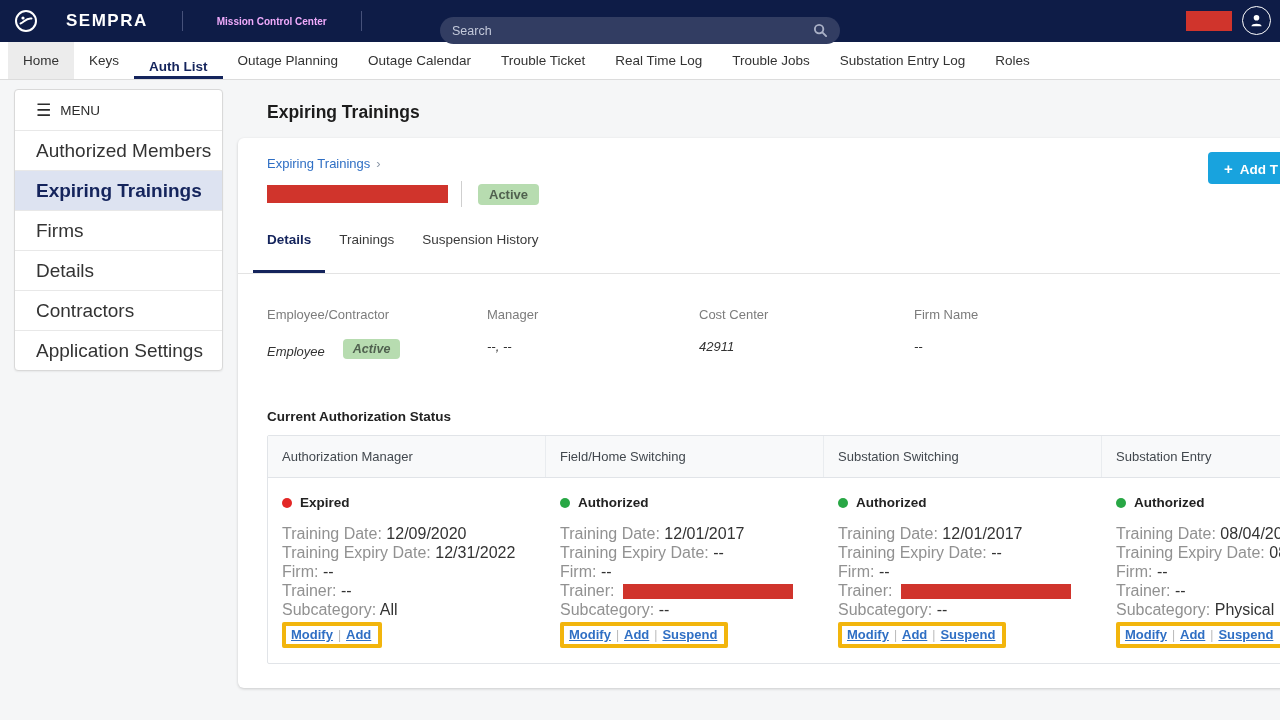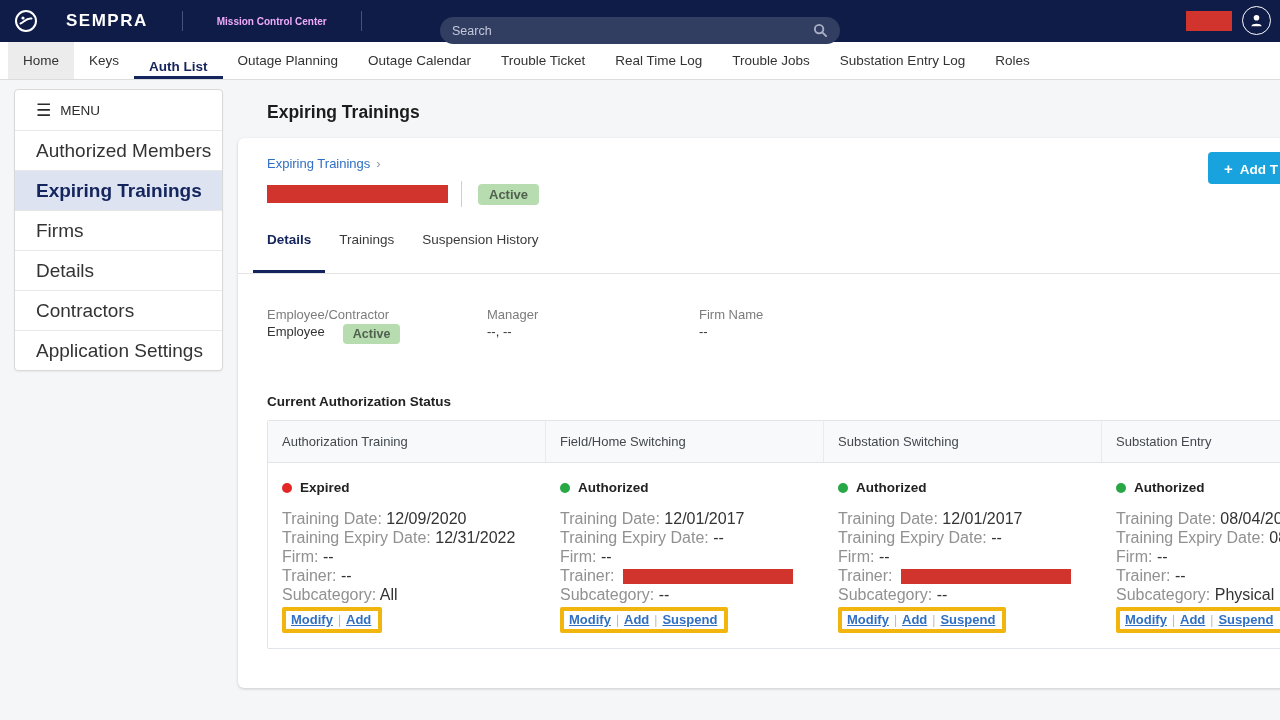--- a/index.html
+++ b/index.html
@@ -46,21 +46,21 @@
   .badge { background:var(--badge-bg,#b7dcb0); color:var(--badge-text,#50614f); font-size:13px; font-weight:bold; padding:3px 11px; border-radius:4px; }
   .add-btn { position:absolute; left:970px; top:14px; height:32px; background:var(--blue,#18a3de); color:#fff; border:none; border-radius:4px; font-size:13.5px; font-weight:bold; padding:0 16px; white-space:nowrap; font-family:inherit; cursor:pointer; }
   .add-btn .plus { margin-right:7px; font-size:15px; }
 
   .record-tabs { display:flex; margin-top:14px; border-bottom:1px solid #e3e3e3; padding-left:15px; }
   .rtab { padding:11px 14px 23px; font-size:13.5px; color:#3a3a3a; cursor:pointer; border-bottom:3px solid transparent; }
   .rtab.active { font-weight:bold; color:var(--active-navy,#14245c); border-bottom-color:var(--active-navy,#14245c); }
 
   .fields { display:grid; grid-template-columns:220px 212px 215px 1fr; padding:33px 0 0 29px; }
   .f-label { font-size:13px; color:#7c7c7c; }
-  .f-val { margin-top:2px; font-size:13px; color:#333; display:flex; align-items:flex-start; }
+  .f-val { margin-top:17px; font-size:13px; color:#333; display:flex; align-items:flex-end;font-style:italic; }
   .f-badge { margin-left:18px; background:var(--badge-bg,#b7dcb0); color:var(--badge-text,#50614f); font-size:12.5px; font-weight:bold; padding:3px 10px; border-radius:4px; }
 
   .auth-heading { margin:50px 0 0 29px; font-size:13.5px; font-weight:bold; color:#222; }
   .auth-table { margin:11px 0 0 29px; width:1112px; border:1px solid #e1e4e8; border-radius:2px; background:#fff; }
   .auth-head { display:grid; grid-template-columns:repeat(4,278px); background:#f8f9fa; border-bottom:1px solid #e1e4e8; }
   .h-cell { padding:13px 14px; font-size:13px; color:#42484e; border-right:1px solid #e9ecef; white-space:nowrap; }
   .auth-body { display:grid; grid-template-columns:repeat(4,278px); }
   .b-cell { padding:17px 14px 15px; }
   .status-row { display:flex; align-items:center; font-size:13.5px; font-weight:bold; color:#222; margin-bottom:14px; }
   .dot { width:10px; height:10px; border-radius:50%; margin-right:8px; flex:0 0 auto; }
@@ -164,32 +164,38 @@
               <span class="f-badge">Active</span>
             </div>
           </div>
           <div class="field">
             <div class="f-label">Manager</div>
             <div class="f-val">
               <span>--, --</span>
             </div>
           </div>
           <div class="field">
+            <div class="f-label">Cost Center</div>
+            <div class="f-val">
+              <span>42911</span>
+            </div>
+          </div>
+          <div class="field">
             <div class="f-label">Firm Name</div>
             <div class="f-val">
               <span>--</span>
             </div>
           </div>
         </div>
 
       <h2 class="auth-heading">Current Authorization Status</h2>
 
       <div class="auth-table">
         <div class="auth-head">
-            <div class="h-cell">Authorization Training</div>
+            <div class="h-cell">Authorization Manager</div>
             <div class="h-cell">Field/Home Switching</div>
             <div class="h-cell">Substation Switching</div>
             <div class="h-cell">Substation Entry</div>
           </div>
         <div class="auth-body">
             <div class="b-cell"><div class="status-row">
                 <span class="dot" style="background: rgb(227, 39, 38);"></span>
                 <span>Expired</span>
               </div><div class="d-line"><span class="lab">Training Date: </span><span class="val">12/09/2020</span></div><div class="d-line"><span class="lab">Training Expiry Date: </span><span class="val">12/31/2022</span></div><div class="d-line"><span class="lab">Firm: </span><span class="val">--</span></div><div class="d-line"><span class="lab">Trainer: </span><span class="val">--</span></div><div class="d-line"><span class="lab">Subcategory: </span><span class="val">All</span></div><span class="action-box"><a class="action-link">Modify</a><span class="sep">|</span><a class="action-link">Add</a></span></div>
             <div class="b-cell"><div class="status-row">

